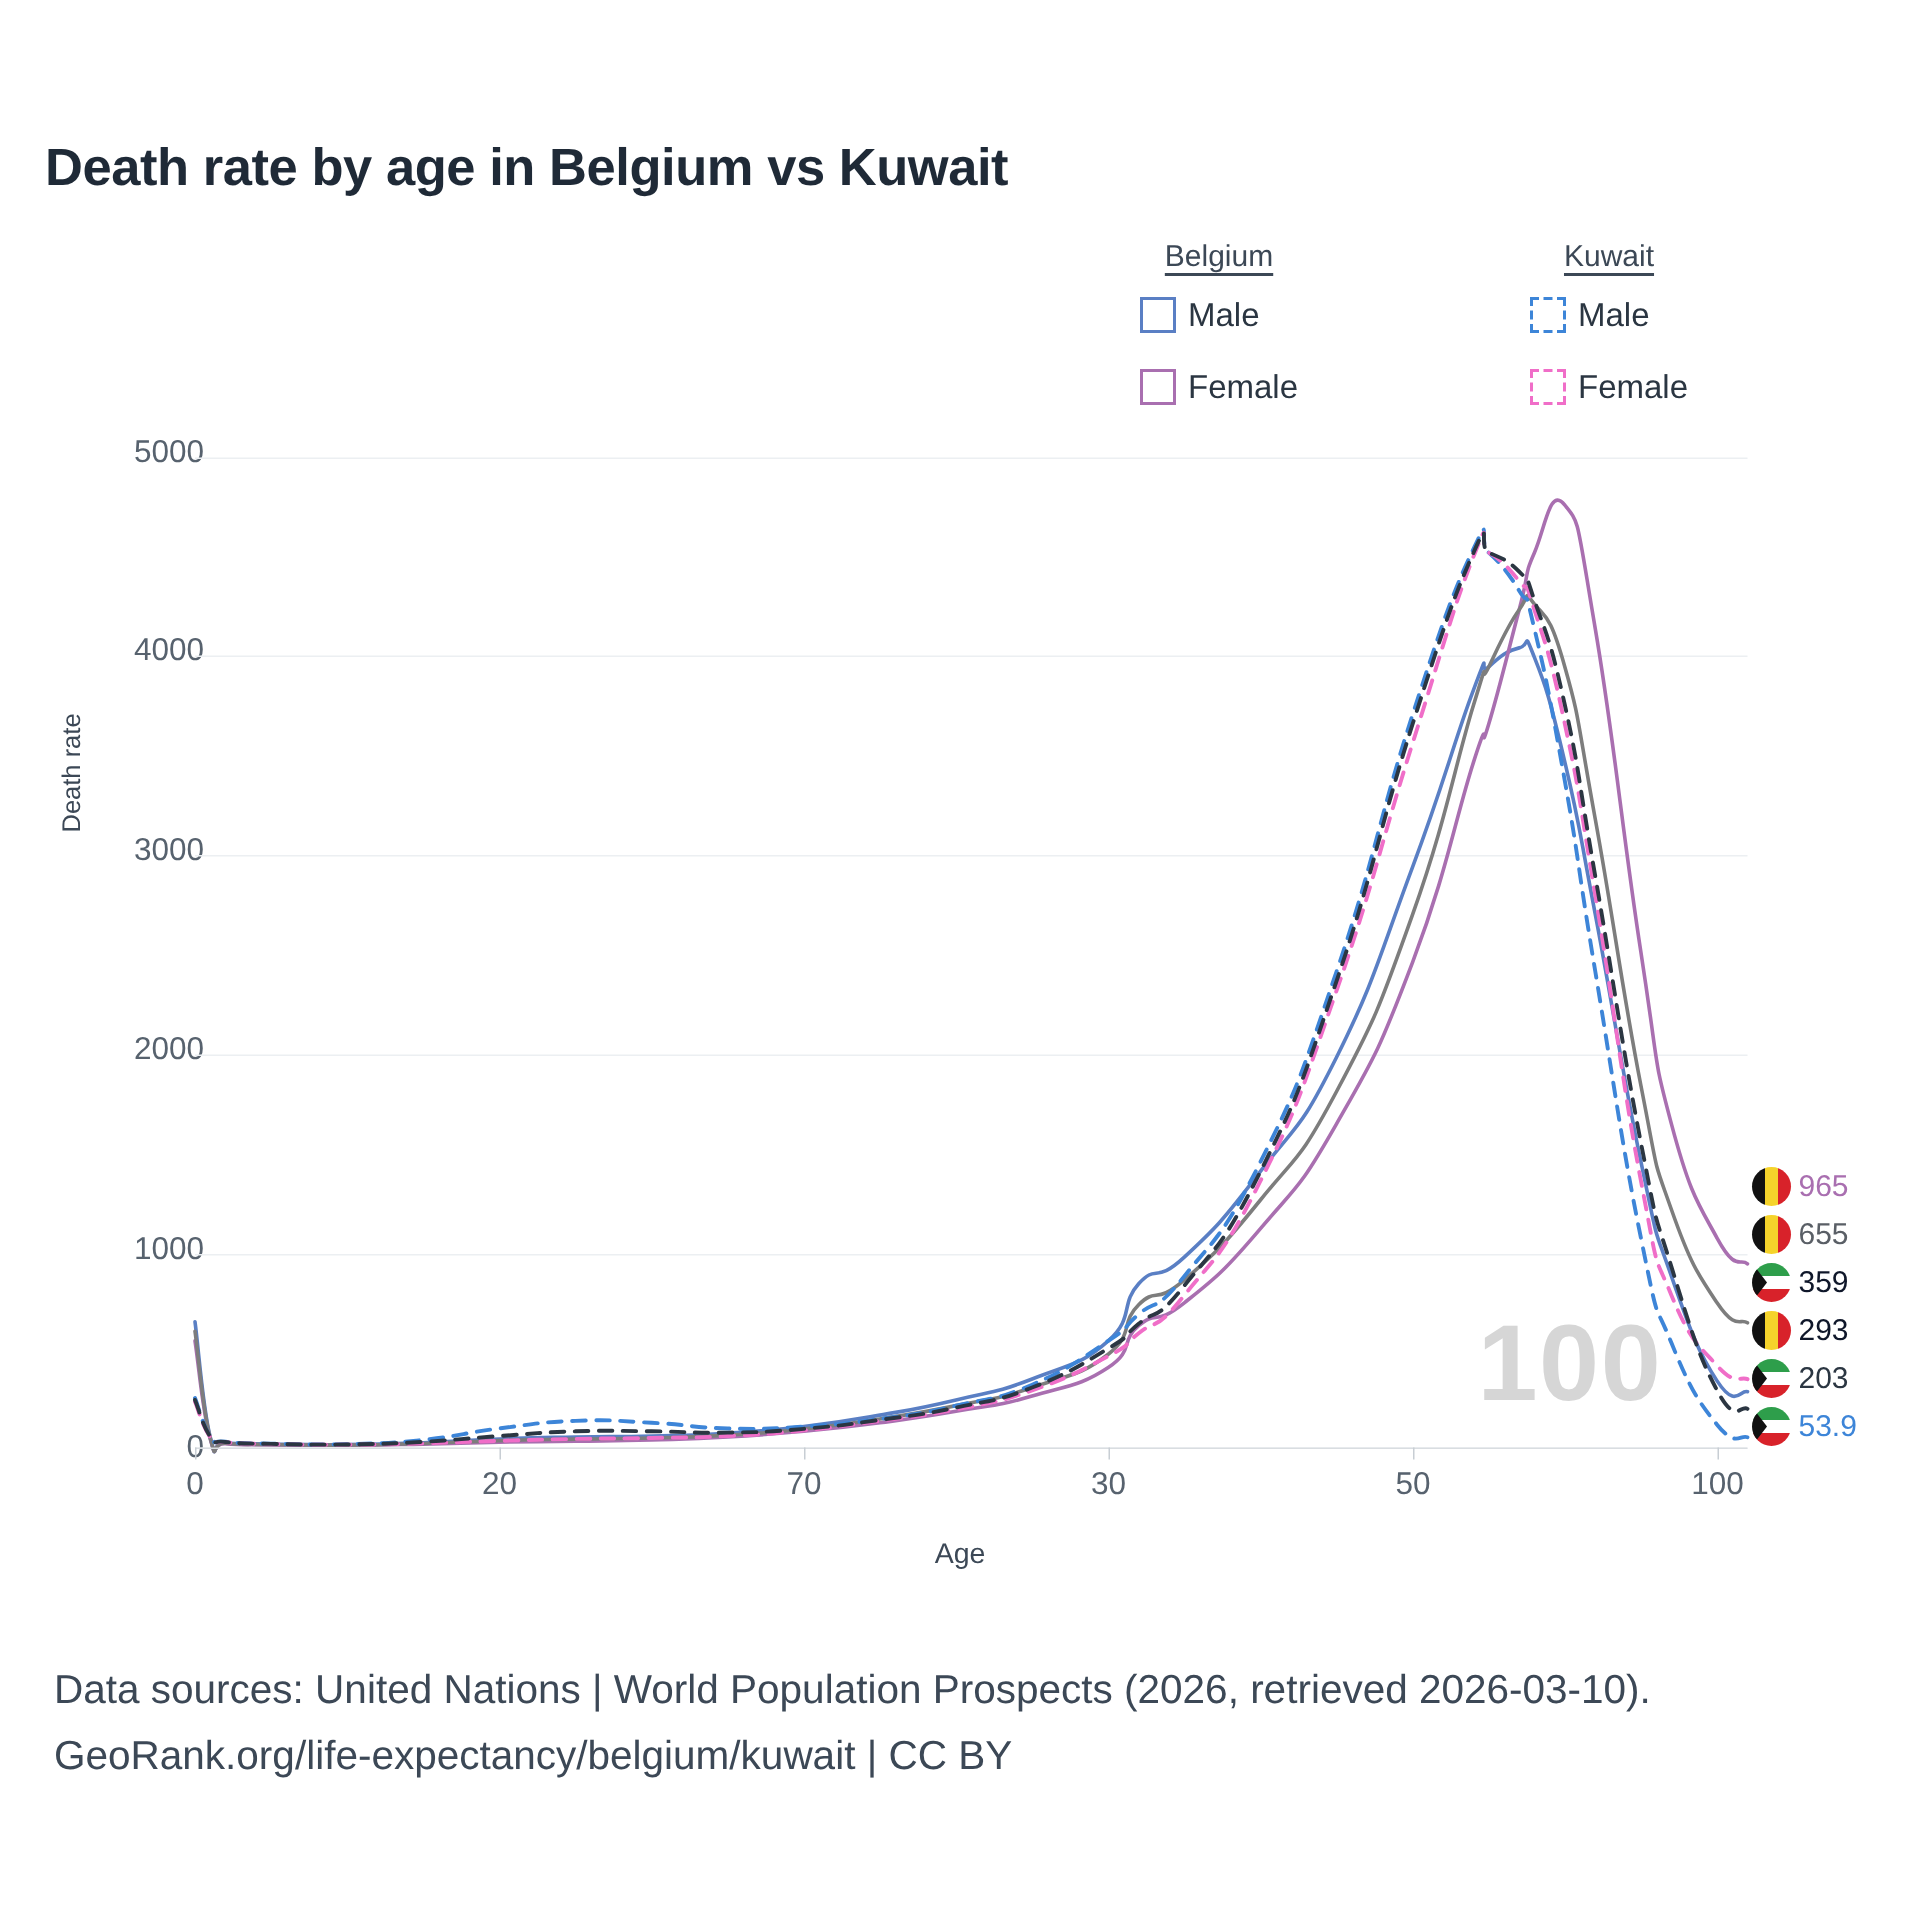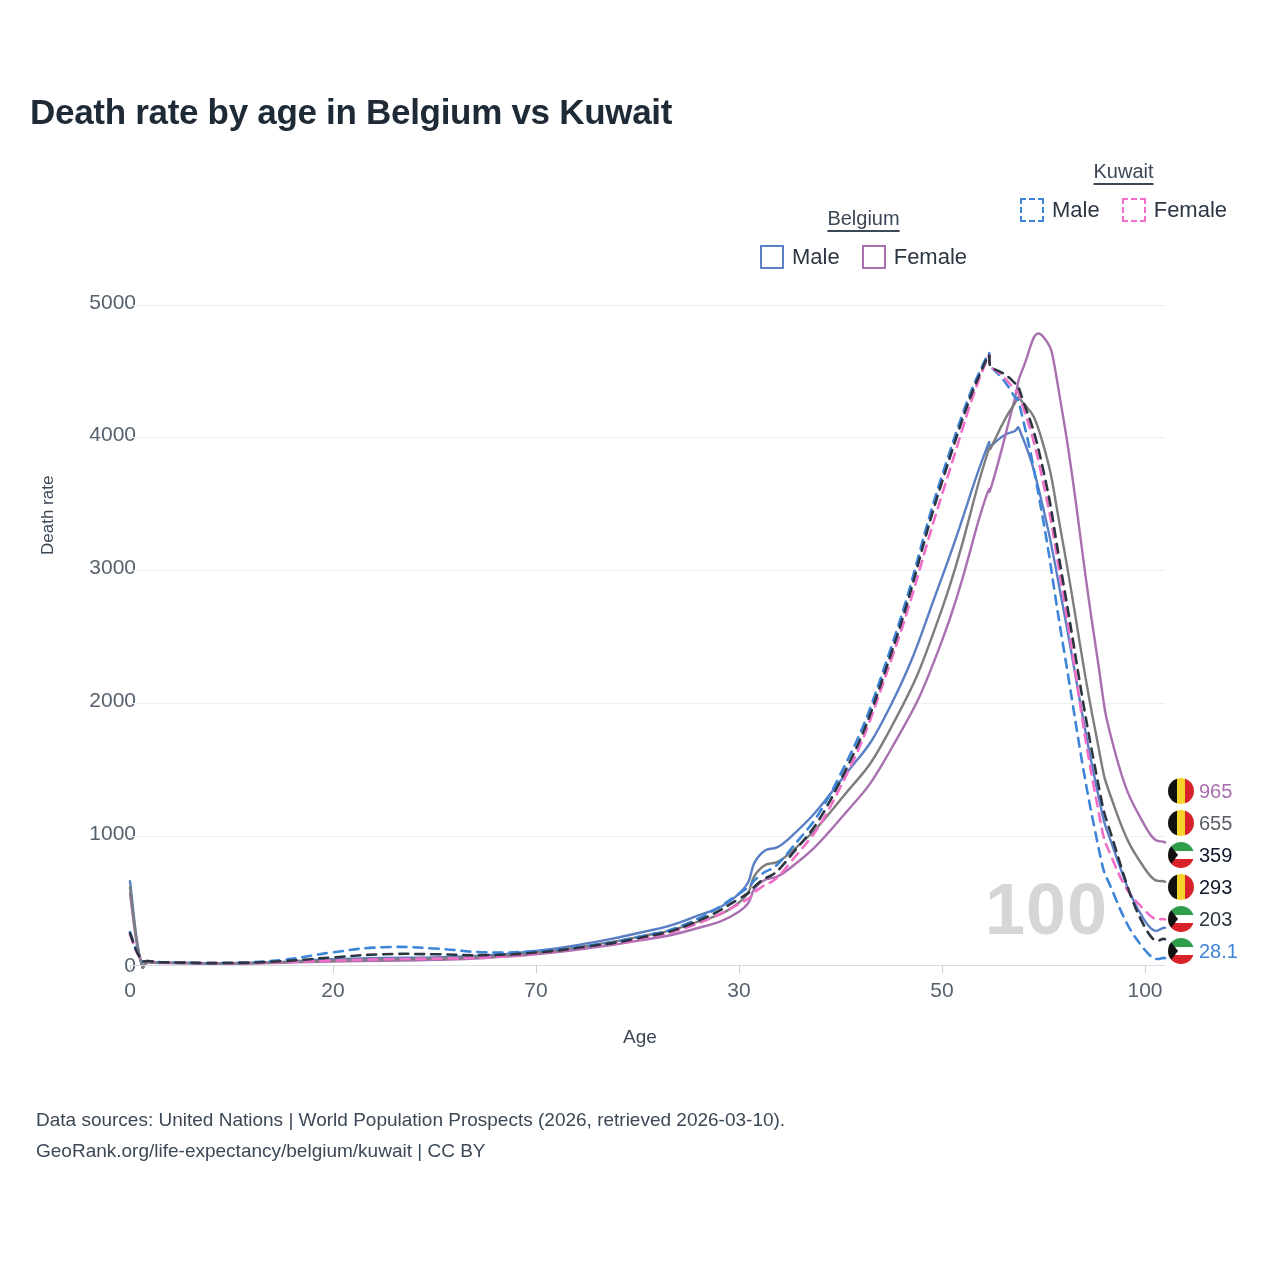--- a/index.html
+++ b/index.html
@@ -47,21 +47,21 @@
     font-size: 20px;
     color: #3c4856;
     text-decoration: underline;
     text-underline-offset: 5px;
     text-align: center;
     white-space: nowrap;
   }
   .legend-items {
     margin-top: 14px;
     display: flex;
-    flex-direction: row;
+    flex-direction: column;
     gap: 22px;
     white-space: nowrap;
   }
   .legend-item {
     display: flex;
     align-items: center;
     gap: 8px;
     font-size: 22px;
     color: #2b3642;
   }
@@ -190,34 +190,34 @@
   }
   .end-val {
     font-size: 20px;
   }
 
   
   #footer {
     position: absolute;
     left: 36px;
     top: 1105px;
-    font-size: 19px;
+    font-size: 27px;
     color: #3c4856;
     line-height: 1.62;
   }
 </style>
 </head>
 <body>
 
 <div class="page">
 
   <div id="chart-title">Death rate by age in Belgium vs Kuwait</div>
 
   <div id="legend">
-    <div class="legend-group" style="left:60px;margin-top:47px;">
+    <div class="legend-group" style="left:60px;">
       <div class="legend-group-title">Belgium</div>
       <div class="legend-items">
         <div class="legend-item">
           <span class="swatch sw-solid-blue"></span>
           <span>Male</span>
         </div>
         <div class="legend-item">
           <span class="swatch sw-solid-purple"></span>
           <span>Female</span>
         </div>
@@ -303,21 +303,21 @@
     <div class="end-label">
       <span class="flag flag-be"></span>
       <span class="end-val" style="color:#0f172a">293</span>
     </div>
     <div class="end-label">
       <span class="flag flag-kw"></span>
       <span class="end-val" style="color:#2b3642">203</span>
     </div>
     <div class="end-label">
       <span class="flag flag-kw"></span>
-      <span class="end-val" style="color:#3d85d8">28.1</span>
+      <span class="end-val" style="color:#3d85d8">53.9</span>
     </div>
   </div>
 
   <div id="footer">
     <div>Data sources: United Nations | World Population Prospects (2026, retrieved 2026-03-10).</div>
     <div>GeoRank.org/life-expectancy/belgium/kuwait | CC BY</div>
   </div>
 
 </div>
 

